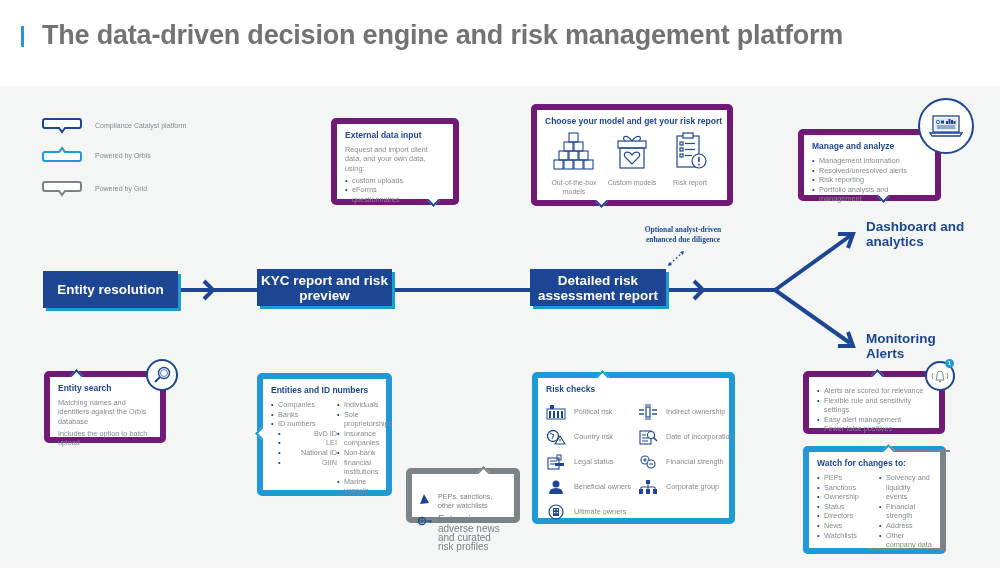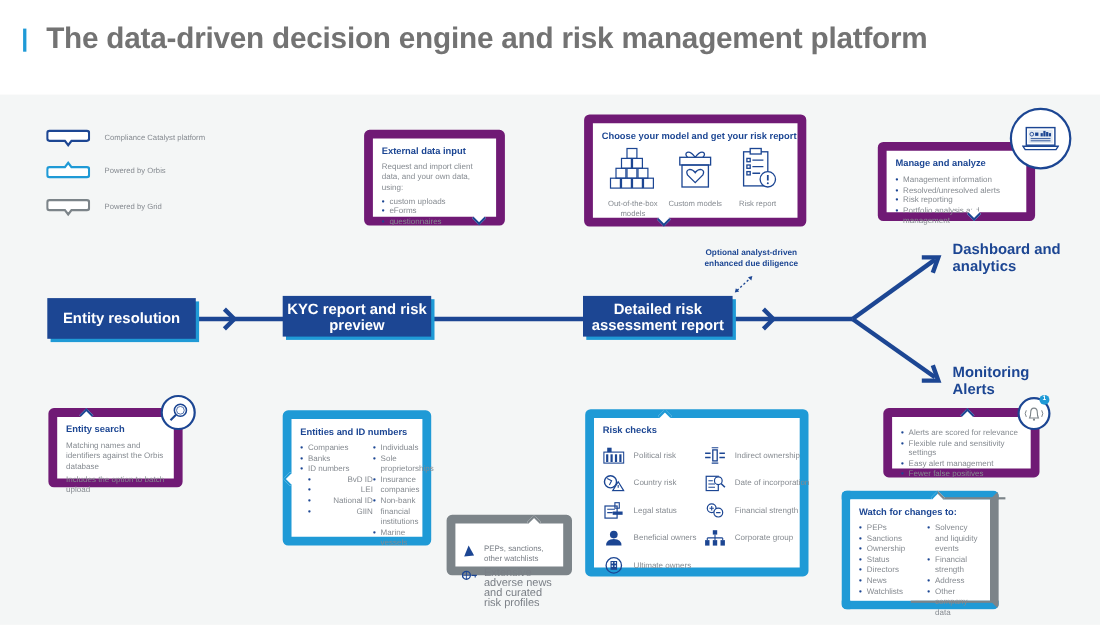--- a/index.html
+++ b/index.html
@@ -5,21 +5,21 @@
   * { box-sizing: border-box; margin: 0; padding: 0; }
   html, body { width: 1000px; height: 580px; background: #ffffff; overflow: hidden; }
   body { font-family: "Liberation Sans", "DejaVu Sans", sans-serif; color: #7a7f86; position: relative; }
   .title-bar { position: absolute; left: 21px; top: 26px; width: 3px; height: 21px; background: #1f9ad6; }
   .title { position: absolute; left: 42px; top: 20px; font-size: 27px; font-weight: bold; color: #737373; letter-spacing: -0.2px; white-space: nowrap; }
   .panel { position: absolute; left: 0; top: 86px; width: 1000px; height: 482px; background: #f4f6f6; }
 
   .legend-item { position: absolute; left: 42px; display: flex; align-items: center; }
   .legend-item .lbl { font-size: 7px; color: #858a90; margin-left: 13px; white-space: nowrap; }
 
-  .box { position: absolute; background: #ffffff; border: 8px solid #701a75; border-radius: 5px; padding: 6px 8px; }
+  .box { position: absolute; background: #ffffff; border: 6px solid #701a75; border-radius: 5px; padding: 6px 8px; }
   .box.orbis { border-color: #1f9ad6; }
   .box.grid { border-color: #7c8489; }
   .box h4 { font-size: 8.5px; color: #1c4693; font-weight: bold; margin-bottom: 5px; white-space: nowrap; }
   .box p { font-size: 7.3px; line-height: 9.3px; color: #858a90; margin-bottom: 3px; }
   .box ul { list-style: none; }
   .box li { font-size: 7.3px; line-height: 9.6px; color: #858a90; position: relative; padding-left: 7px; }
   .box li::before { content: "•"; color: #1c4693; position: absolute; left: 0; top: 0; font-weight: bold; }
   .box li.sub { padding-left: 14px; text-align: right; }
   .box li.sub::before { left: 7px; }
 
@@ -92,21 +92,21 @@
   <polygon points="668,266 672,265 669,262" fill="#1c4693"></polygon>
 </svg>
 
 <div class="stage" style="left:43px; top:271px; width:135px; height:37px;">Entity resolution</div>
 <div class="stage" style="left:257px; top:269px; width:135px; height:37px;">KYC report and risk preview</div>
 <div class="stage" style="left:530px; top:269px; width:136px; height:37px;">Detailed risk assessment report</div>
 
 <div class="outcome" style="left:866px; top:219px; width:110px;">Dashboard and analytics</div>
 <div class="outcome" style="left:866px; top:331px; width:110px;">Monitoring Alerts</div>
 
-<div class="note" style="left:630px; top:225px; width:106px;">Optional analyst-driven enhanced due diligence</div>
+<div class="note" style="left:630px; top:225px; width:106px;font-family:Liberation Serif, serif;">Optional analyst-driven enhanced due diligence</div>
 
 <div class="box" style="left:331px; top:118px; width:128px; height:87px;">
   <h4>External data input</h4>
   <p>Request and import client data, and your own data, using:</p>
   <ul>
     <li>custom uploads</li>
     <li>eForms</li>
     <li>questionnaires</li>
   </ul>
   <div class="tail-down" style="left:92px; bottom:-6px;"></div>
@@ -383,21 +383,21 @@
 </div>
 <div class="circle-icon" style="left:925px; top:361px; width:30px; height:30px;">
   <svg width="22" height="16" viewBox="0 0 22 16">
     <path d="M7 12 Q8 10 8 7 Q8 3 11 3 Q14 3 14 7 Q14 10 15 12 Z" fill="none" stroke="#7c8489" stroke-width="1"></path>
     <circle cx="11" cy="13.5" r="1" fill="#7c8489"></circle>
     <path d="M4 5 Q2 8 4 11 M18 5 Q20 8 18 11" fill="none" stroke="#7c8489" stroke-width="0.9"></path>
   </svg>
 </div>
 <div style="position:absolute; left:945px; top:359px; width:9px; height:9px; border-radius:50%; background:#1f9ad6; color:#fff; font-size:6px; font-weight:bold; text-align:center; line-height:9px;">1</div>
 
-<div class="box" style="left:765px; top:446px; width:143px; height:108px; border-color:#1f9ad6; border-right-color:#7c8489; border-top-color:#1f9ad6;">
+<div class="box" style="left:803px; top:446px; width:143px; height:108px; border-color:#1f9ad6; border-right-color:#7c8489; border-top-color:#1f9ad6;">
   <div style="position:absolute; right:-2px; bottom:-2px; width:74px; height:2px; background:#7c8489;"></div>
   <div style="position:absolute; left:78px; top:-2px; width:63px; height:2px; background:#7c8489;"></div>
   <div class="tail-up" style="left:75px; top:-6px; border-left-color:#1f9ad6; border-top-color:#7c8489;"></div>
   <h4>Watch for changes to:</h4>
   <div class="two-col">
     <ul id="watch-col1" style="flex:0 0 62px;">
         <li>PEPs</li>
         <li>Sanctions</li>
         <li>Ownership</li>
         <li>Status</li>

